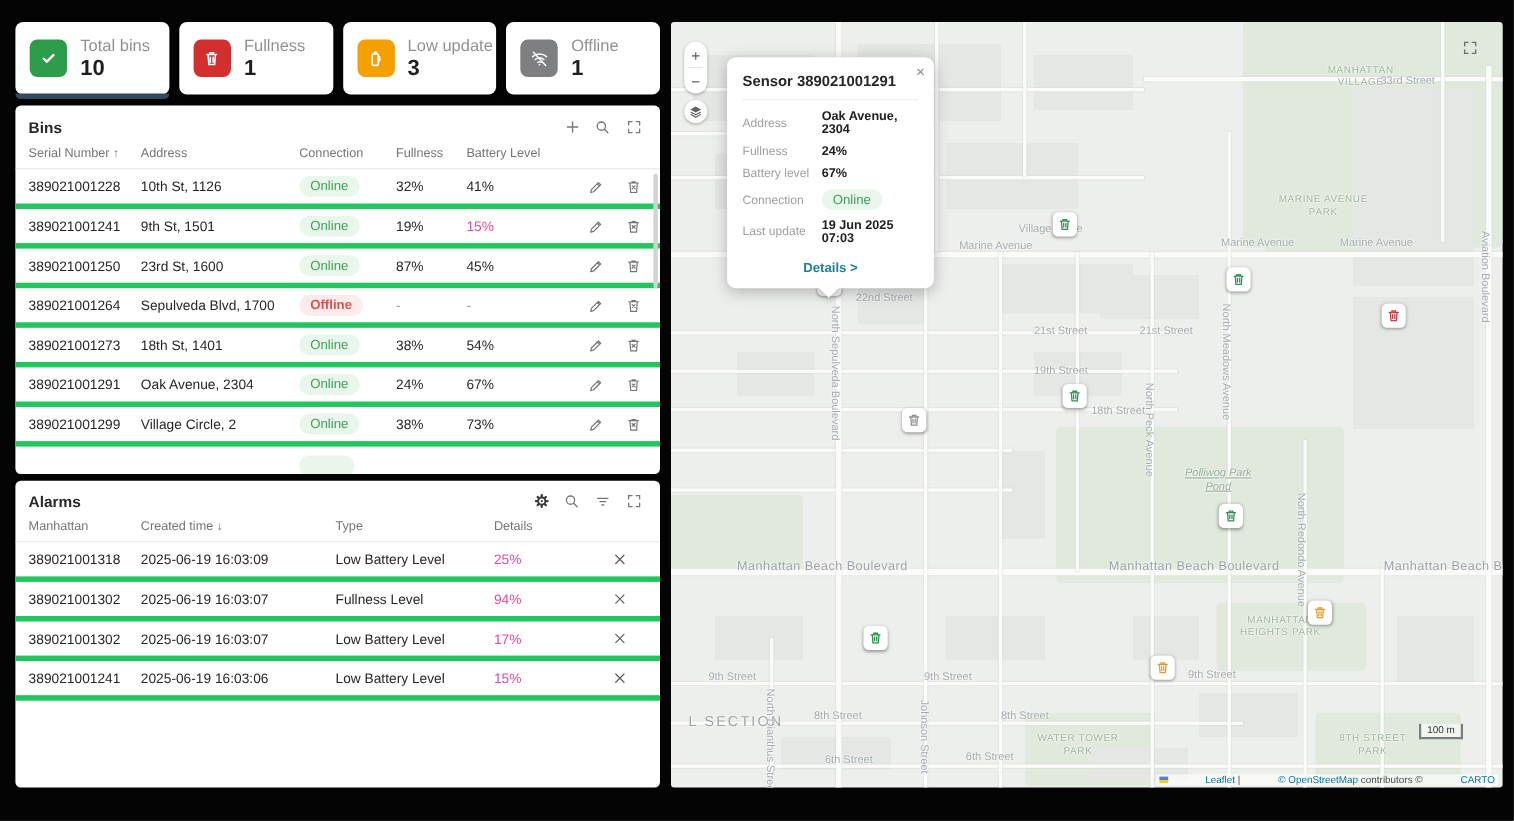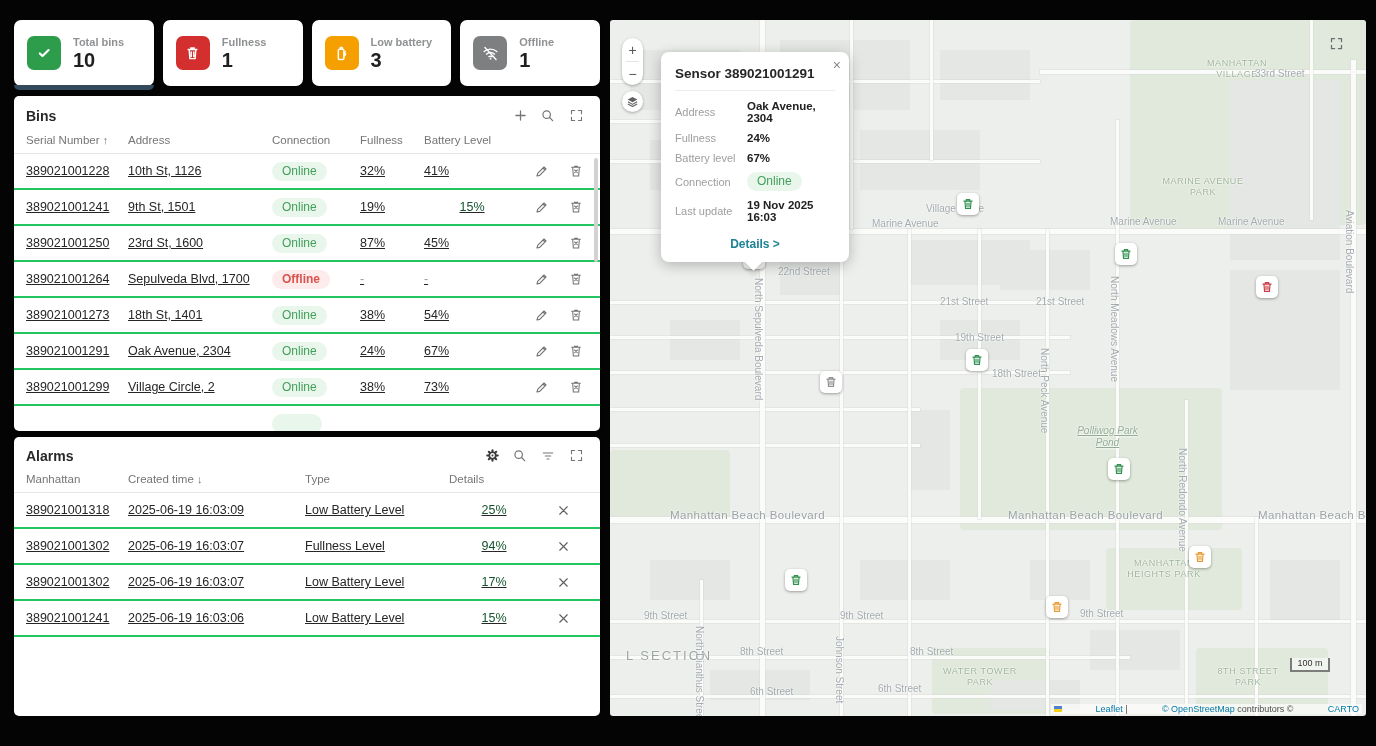--- a/index.html
+++ b/index.html
@@ -5,21 +5,21 @@
   * { margin:0; padding:0; box-sizing:border-box; }
   html,body { background:#000; font-family:"Liberation Sans", sans-serif; }
   .app { position:relative; width:1376px; height:746px; background:#040404; overflow:hidden; }
 
   
   .left-col { position:absolute; left:14px; top:20px; width:586px; }
   .cards { display:flex; gap:9px; height:66px; }
   .card { flex:1; background:#fff; border-radius:7px; display:flex; align-items:center; padding-left:13px; position:relative; box-shadow:0 1px 2px rgba(0,0,0,.35); cursor:pointer; }
   .card .sq { width:34px; height:34px; border-radius:7px; display:flex; align-items:center; justify-content:center; flex:none; }
   .card .txt { margin-left:12px; display:flex; flex-direction:column; gap:1px; }
-  .card .lbl { font-size:11px; color:#8f9193;font-weight:bold; }
+  .card .lbl { font-size:15px; color:#8f9193; }
   .card .val { font-size:20px; font-weight:bold; color:#1f1f1f; line-height:22px; }
   .card .sel-bar { position:absolute; left:0; right:0; bottom:-4px; height:5px; background:#33495c; border-radius:0 0 7px 7px; }
   .sq.green  { background:#2e9d4b; }
   .sq.red    { background:#d32f2f; }
   .sq.orange { background:#f5a000; }
   .sq.gray   { background:#7d7f80; }
 
   .panel { background:#fff; border-radius:5px; box-shadow:0 1px 2px rgba(0,0,0,.35); position:relative; overflow:hidden; }
   .bins-panel   { margin-top:10px; height:335px; }
   .alarms-panel { margin-top:6px;  height:279px; }
@@ -30,26 +30,26 @@
   .icon-btn { background:none; border:none; cursor:pointer; width:24px; height:24px; display:flex; align-items:center; justify-content:center; color:#757575; padding:0; }
   .icon-btn.dark { color:#3c3c3c; }
   .icon-btn svg { display:block; }
 
   .subtitle { display:flex; align-items:center; gap:6px; padding:2px 12px 0 12px; height:22px; color:#8a8c8e; font-size:12px; }
 
   .tgrid { display:grid; align-items:center; padding:0 12px; }
   .bins-cols   { grid-template-columns:102px 144px 88px 64px 96px 1fr; }
   .alarms-cols { grid-template-columns:102px 177px 144px 90px 1fr; }
   .thead { height:28px; color:#757575; font-size:11.5px; border-bottom:1px solid #e6e6e6; }
-  .trow  { height:36px; font-size:12.5px; color:#262626; border-bottom:2px solid #22c55e;text-decoration:underline; }
+  .trow  { height:36px; font-size:12.5px; color:#262626; border-bottom:5px solid #22c55e; }
   .sort-arrow { font-size:11px; color:#757575; }
   .pill { display:inline-block; font-size:12px; padding:2px 10px 3px; border-radius:11px; }
   .pill.online  { background:#e9f6ec; color:#42a05a; }
   .pill.offline { background:#fdeceb; color:#d9534f; font-weight:bold; }
-  .pct-alert { color:#14532d;text-align:center; }
+  .pct-alert { color:#ec4899; }
   .dash { color:#9a9a9a; }
   .acts { display:flex; justify-content:flex-end; gap:10px; }
   .x-cell { display:flex; justify-content:center; }
   .partial-row { height:25px; padding:0 12px; display:grid; grid-template-columns:102px 144px 88px 64px 96px 1fr; align-items:start; }
   .partial-row .pill-frag { grid-column:3; margin-top:8px; width:50px; height:20px; border-radius:11px; background:#e9f6ec; }
   .vscroll { position:absolute; right:2px; top:62px; width:4px; height:104px; border-radius:2px; background:#d2d2d2; }
 
   
   .map { position:absolute; left:610px; top:20px; width:756px; height:696px; background:#edefec; border-radius:3px; overflow:hidden; }
   .map .layer { position:absolute; inset:0; }
@@ -118,21 +118,21 @@
         </span>
       </div>
       <div class="card">
         <span class="sq orange">
           <svg width="19" height="19" viewBox="0 0 24 24" fill="none" stroke="#fff" stroke-width="1.8" stroke-linecap="round" stroke-linejoin="round">
               <rect x="8" y="6.5" width="7" height="13" rx="1.2"></rect>
               <path d="M10.5 6.5V4.5h2.5v2M16.8 9.5l-2 3h2.6l-2 3"></path>
             </svg>
         </span>
         <span class="txt">
-          <span class="lbl">Low battery</span>
+          <span class="lbl">Low update</span>
           <span class="val">3</span>
         </span>
       </div>
       <div class="card">
         <span class="sq gray">
           <svg width="19" height="19" viewBox="0 0 24 24" fill="none" stroke="#fff" stroke-width="1.7" stroke-linecap="round">
               <path d="M4 9.5a12 12 0 0 1 16 0M7 12.8a8 8 0 0 1 10 0M10 16a4 4 0 0 1 4 0"></path>
               <circle cx="12" cy="18.6" r="1.1" fill="#fff" stroke="none"></circle>
               <path d="M5 4.5l14 15"></path>
             </svg>
@@ -481,21 +481,21 @@
         <div class="mlabel ml-road" style="left: 645px; top: 48px;">33rd Street</div>
         <div class="mlabel ml-road ml-vert" style="left: 734px; top: 190px;">Aviation Boulevard</div>
         <div class="mlabel ml-park-up" style="left: 548px; top: 156px; width: 90px;">MARINE AVENUE PARK</div>
         <div class="mlabel ml-road" style="left: 316px; top: 183px;">Village Circle</div>
         <div class="mlabel ml-road" style="left: 262px; top: 198px;">Marine Avenue</div>
         <div class="mlabel ml-road" style="left: 500px; top: 196px;">Marine Avenue</div>
         <div class="mlabel ml-road" style="left: 608px; top: 196px;">Marine Avenue</div>
         <div class="mlabel ml-road" style="left: 168px; top: 246px;">22nd Street</div>
         <div class="mlabel ml-road" style="left: 330px; top: 276px;">21st Street</div>
         <div class="mlabel ml-road" style="left: 426px; top: 276px;">21st Street</div>
-        <div class="mlabel ml-road" style="left: 345px; top: 312px;">19th Street</div>
+        <div class="mlabel ml-road" style="left: 330px; top: 312px;">19th Street</div>
         <div class="mlabel ml-road" style="left: 382px; top: 348px;">18th Street</div>
         <div class="mlabel ml-road ml-vert" style="left: 143px; top: 258px;">North Sepulveda Boulevard</div>
         <div class="mlabel ml-road ml-vert" style="left: 429px; top: 328px;">North Peck Avenue</div>
         <div class="mlabel ml-road ml-vert" style="left: 499px; top: 256px;">North Meadows Avenue</div>
         <div class="mlabel ml-road ml-vert" style="left: 567px; top: 428px;">North Redondo Avenue</div>
         <div class="mlabel ml-park-low" style="left: 455px; top: 405px; width: 85px; text-decoration: underline;">Polliwog Park Pond</div>
         <div class="mlabel ml-road-big" style="left: 60px; top: 489px;">Manhattan Beach Boulevard</div>
         <div class="mlabel ml-road-big" style="left: 398px; top: 489px;">Manhattan Beach Boulevard</div>
         <div class="mlabel ml-road-big" style="left: 648px; top: 489px;">Manhattan Beach Boulevard</div>
         <div class="mlabel ml-park-up" style="left: 508px; top: 538px; width: 92px;">MANHATTAN HEIGHTS PARK</div>
@@ -580,21 +580,21 @@
         <div class="popup-row">
             <span class="pl">Battery level</span>
             <span class="pv">67%</span>
           </div>
         <div class="popup-row">
             <span class="pl">Connection</span>
             <span class="pill online">Online</span>
           </div>
         <div class="popup-row">
             <span class="pl">Last update</span>
-            <span class="pv">19 Nov 2025 16:03</span>
+            <span class="pv">19 Jun 2025 07:03</span>
           </div>
       </div>
       <div class="popup-details"><a>Details &gt;</a></div>
       <span class="tail"></span>
     </div>
 
     <div class="zoom-ctl">
       <button>+</button>
       <span class="sep"></span>
       <button>−</button>

